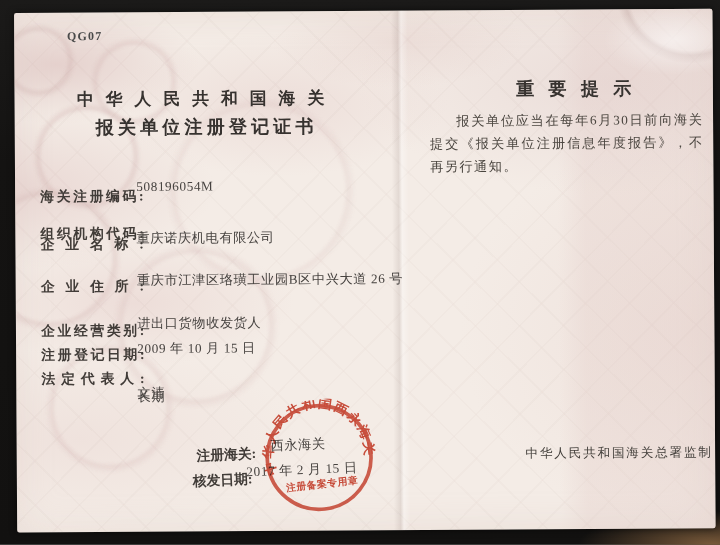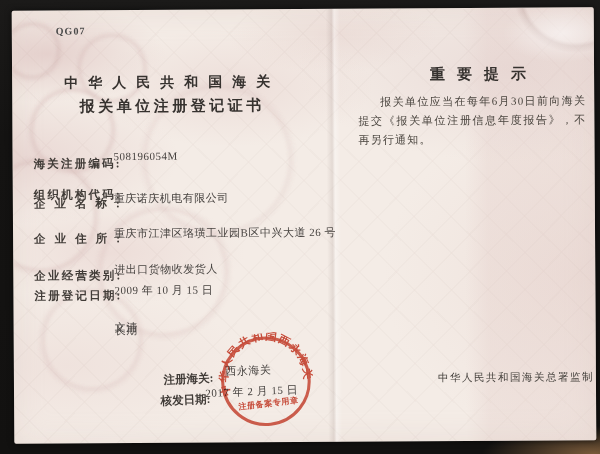--- a/index.html
+++ b/index.html
@@ -120,20 +120,21 @@
 
   <div class="txt fvalue val-r3">重庆诺庆机电有限公司</div>
   <div class="txt fvalue val-r4">重庆市江津区珞璜工业园B区中兴大道 26 号</div>
 
   <div class="txt flabel lbl-r5">企业经营类别:</div>
   <div class="txt fvalue val-r5">进出口货物收发货人</div>
 
   <div class="txt flabel lbl-r6">注册登记日期:</div>
   <div class="txt fvalue val-r6">2009 年 10 月 15 日</div>
 
+  <div class="txt flabel lbl-r7">法定代表人:</div>
   <div class="txt fvalue val-r7">文清</div>
 
   <div class="txt fvalue val-r8">长期</div>
 
   <div class="issuance">
     <div class="txt ilabel reg-label">注册海关:</div>
     <div class="txt ivalue reg-value">西永海关</div>
     <div class="txt ilabel date-label">核发日期:</div>
     <div class="txt ivalue date-value">2017 年 2 月 15 日</div>
   </div>

